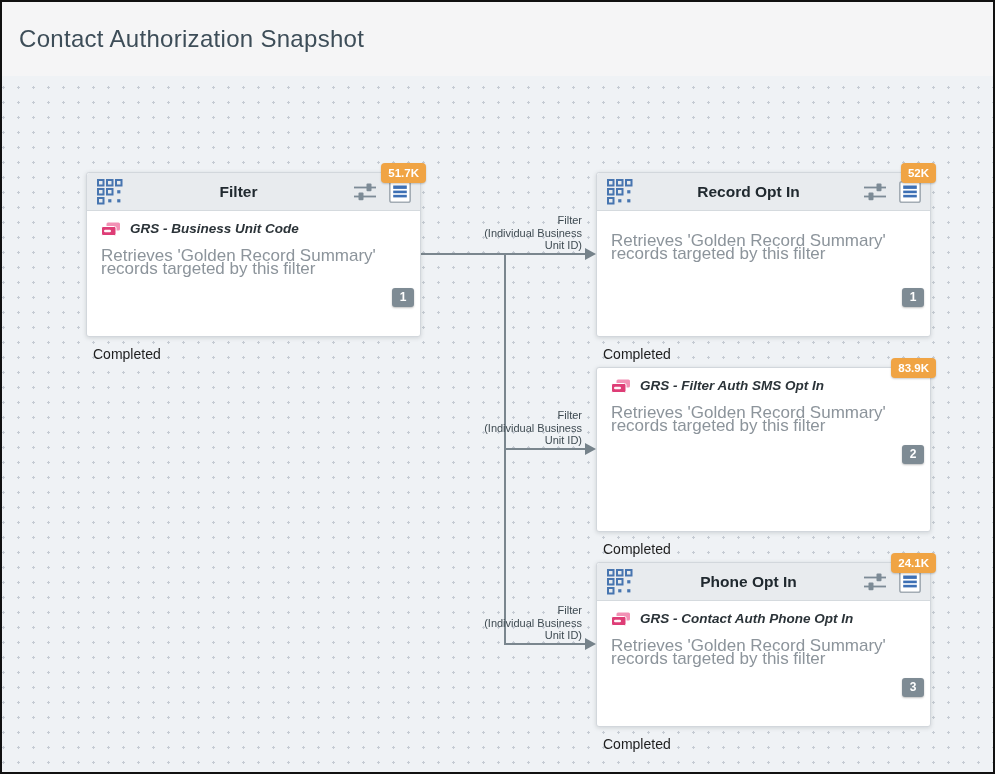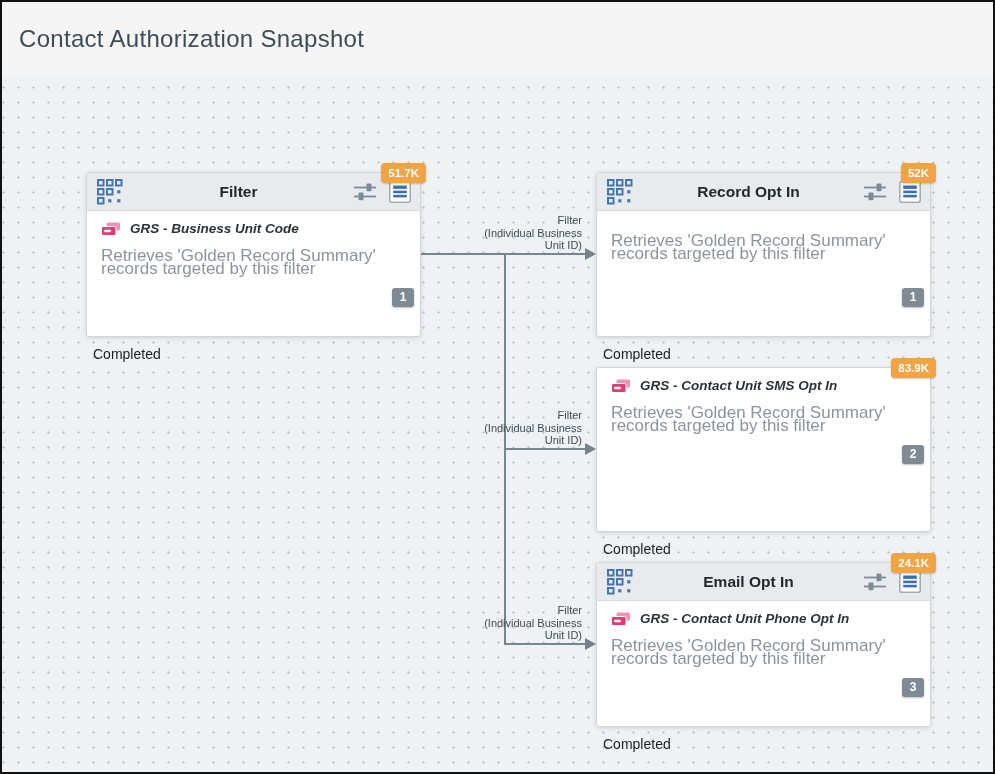--- a/index.html
+++ b/index.html
@@ -214,58 +214,58 @@
 
     <div class="node-wrap pos-sms">
       <div class="node-card">
         <div class="node-body">
           <div class="source-row">
             <span class="hicon">
                 <svg width="20" height="14" viewBox="0 0 20 14">
                   <use href="#def-records"></use>
                 </svg>
               </span>
-            <span class="source-text">GRS - Contact Unit SMS Opt In</span>
+            <span class="source-text">GRS - Filter Auth SMS Opt In</span>
           </div>
           <div class="node-desc">Retrieves 'Golden Record Summary' records targeted by this filter</div>
           <div class="order-badge">2</div>
         </div>
       </div>
       <div class="count-badge">83.9K</div>
       <div class="node-status">Completed</div>
     </div>
 
     <div class="node-wrap pos-phone">
       <div class="node-card">
         <div class="node-header">
           <span class="hicon">
               <svg width="27" height="27" viewBox="0 0 27 27">
                 <use href="#def-grid"></use>
               </svg>
             </span>
-          <span class="node-title">Email Opt In</span>
+          <span class="node-title">Phone Opt In</span>
           <span class="hicon sliders">
               <svg width="22" height="20" viewBox="0 0 22 20">
                 <use href="#def-sliders"></use>
               </svg>
             </span>
           <span class="hicon">
               <svg width="22" height="22" viewBox="0 0 22 22">
                 <use href="#def-log"></use>
               </svg>
             </span>
         </div>
         <div class="node-body">
           <div class="source-row">
             <span class="hicon">
                 <svg width="20" height="14" viewBox="0 0 20 14">
                   <use href="#def-records"></use>
                 </svg>
               </span>
-            <span class="source-text">GRS - Contact Unit Phone Opt In</span>
+            <span class="source-text">GRS - Contact Auth Phone Opt In</span>
           </div>
           <div class="node-desc">Retrieves 'Golden Record Summary' records targeted by this filter</div>
           <div class="order-badge">3</div>
         </div>
       </div>
       <div class="count-badge">24.1K</div>
       <div class="node-status">Completed</div>
     </div>
 
   </div>

